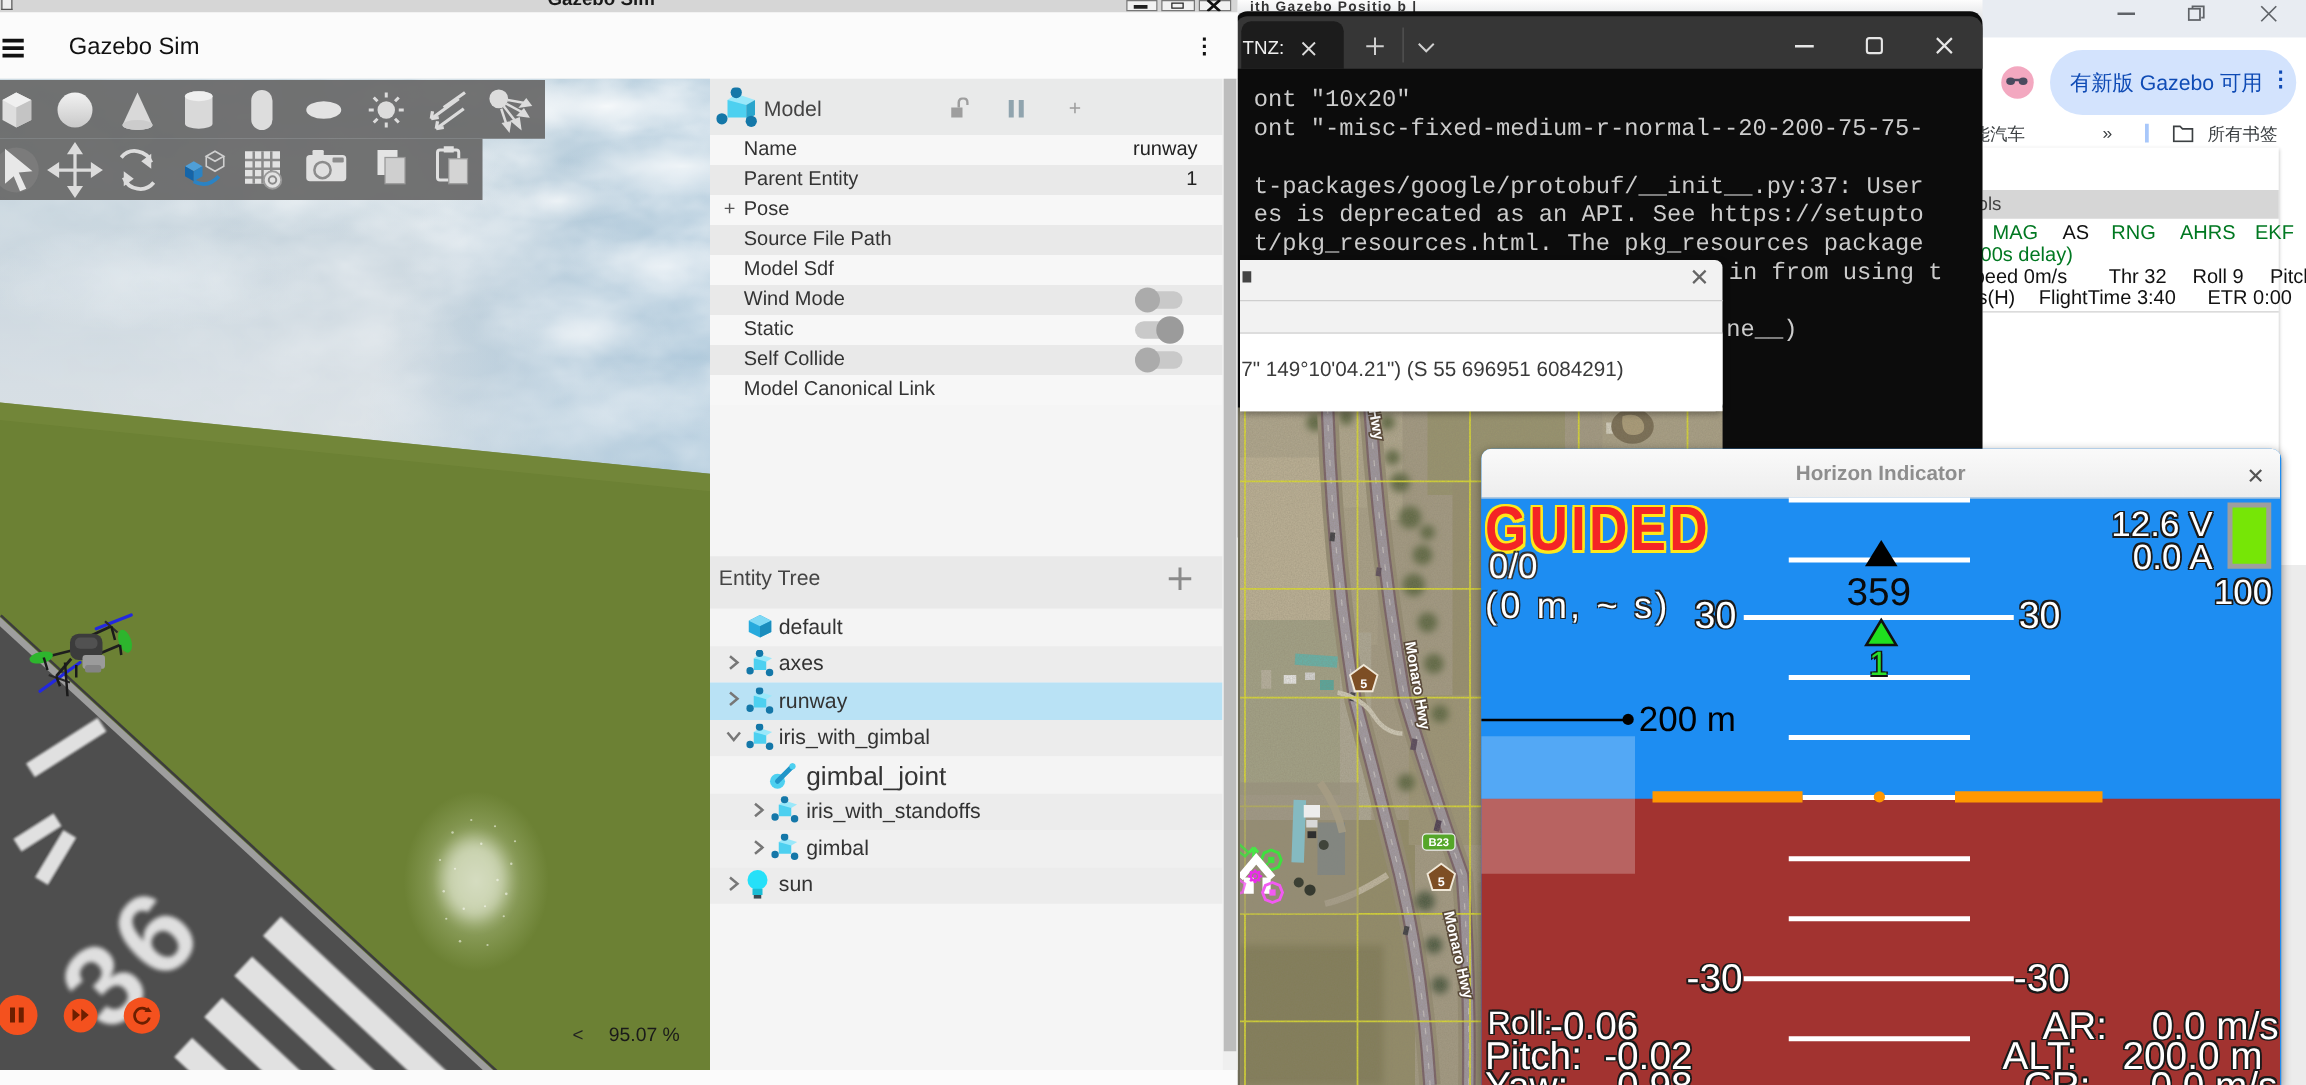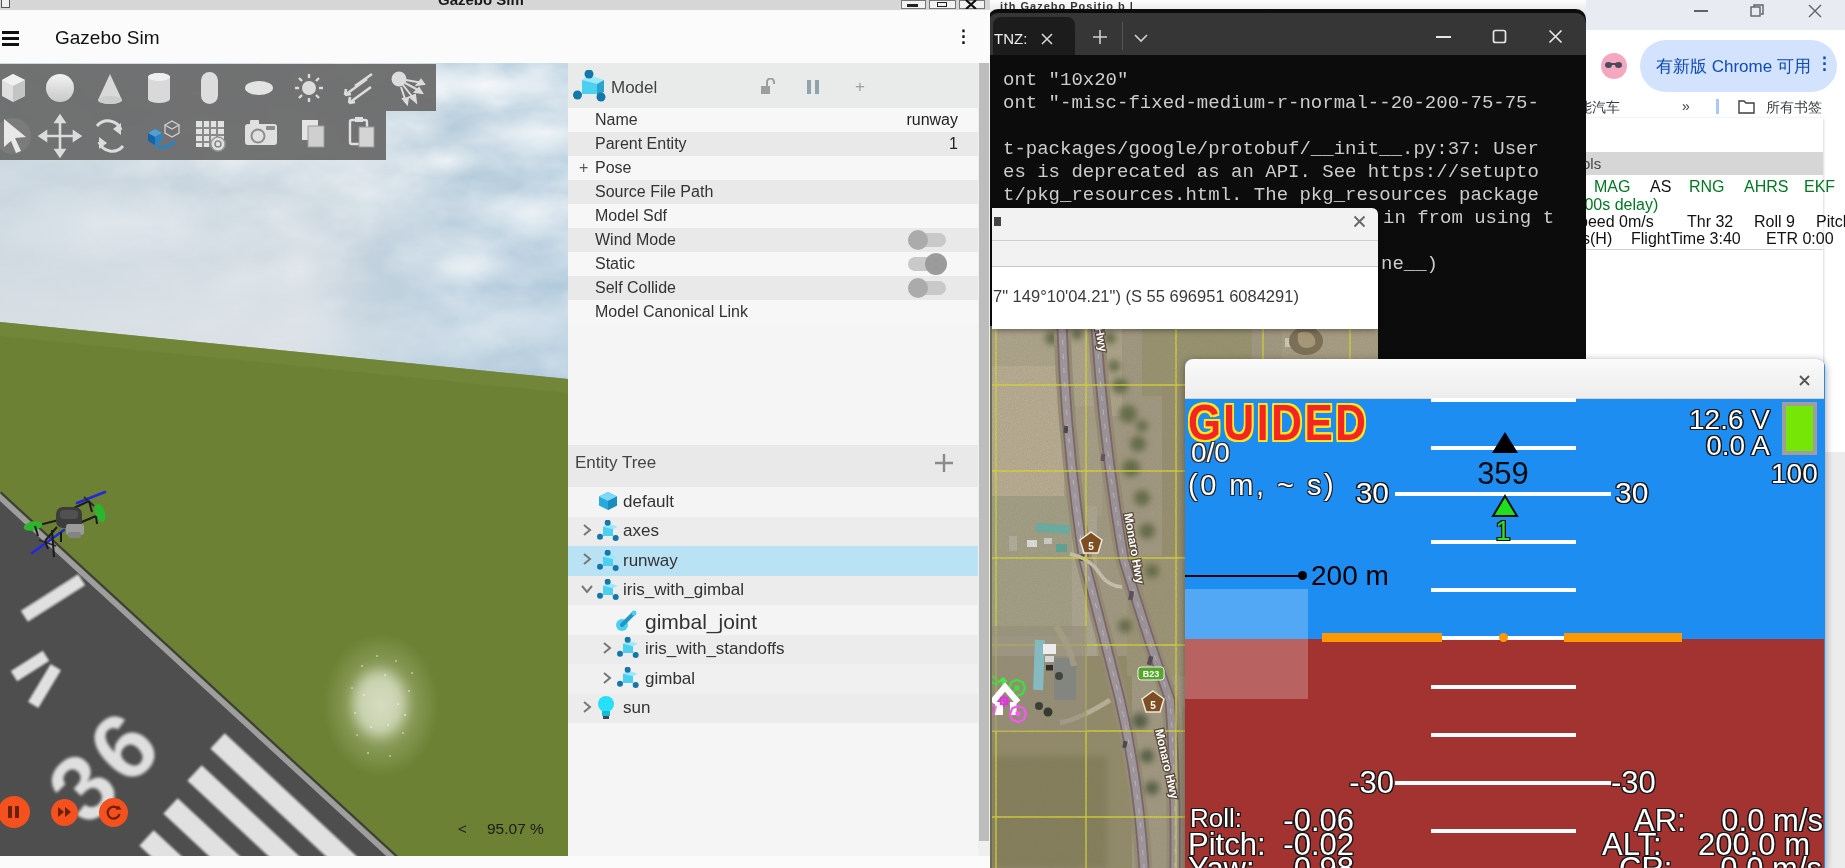--- a/index.html
+++ b/index.html
@@ -23,21 +23,21 @@
     <svg class="abs" style="left:238px;top:4px;" width="14" height="14" viewBox="0 0 14 14">
       <path d="M1 1 L13 13 M13 1 L1 13" stroke="#5f6368" stroke-width="1.4"></path>
     </svg>
 
     <div class="abs" style="left:0;top:30px;width:275px;height:62px;background:#fff;"></div>
     <div class="abs" style="left:31px;top:53px;width:26px;height:26px;border-radius:50%;background:#f3a8c0;"></div>
     <div class="abs" style="left:35px;top:62px;width:7px;height:6px;border-radius:50%;background:#4a4a5e;"></div>
     <div class="abs" style="left:45px;top:62px;width:7px;height:6px;border-radius:50%;background:#4a4a5e;"></div>
     <div class="abs" style="left:41px;top:63px;width:5px;height:1.5px;background:#4a4a5e;"></div>
     <div class="abs" style="left:70px;top:40px;width:197px;height:52px;border-radius:26px;background:#d3e3fd;"></div>
-    <div class="abs" style="left:86px;top:55px;font-size:17px;color:#0f4bb5;">有新版 Chrome 可用</div>
+    <div class="abs" style="left:86px;top:55px;font-size:17px;color:#0f4bb5;">有新版 Gazebo 可用</div>
     <div class="abs" style="left:246px;top:53px;color:#0f4bb5;font-size:17px;font-weight:bold;">⋮</div>
 
     <div class="abs" style="left:0;top:92px;width:275px;height:26px;background:#fff;"></div>
     <div class="abs" style="left:8px;top:99px;font-size:14px;color:#3c4043;">能汽车</div>
     <div class="abs" style="left:112px;top:98px;font-size:14px;color:#3c4043;">»</div>
     <div class="abs" style="left:146px;top:99px;width:3px;height:15px;background:#a8c7fa;"></div>
     <svg class="abs" style="left:168px;top:99px;" width="17" height="15" viewBox="0 0 17 15">
       <path d="M1 2 h5 l2 2 h8 v10 h-15 z" fill="none" stroke="#3c4043" stroke-width="1.4"></path>
     </svg>
     <div class="abs" style="left:196px;top:99px;font-size:14px;color:#3c4043;">所有书签</div>
@@ -259,20 +259,21 @@
         <path d="M1.5 1.5 L11.5 11.5 M11.5 1.5 L1.5 11.5" stroke="#666" stroke-width="1.8"></path>
       </svg>
     <div class="abs" style="left:0;top:32px;width:386px;height:1px;background:#cfcfcf;"></div>
     <div class="abs" style="left:0;top:58px;width:386px;height:1px;background:#c8c8c8;"></div>
     <div class="abs" style="left:0;top:59px;width:386px;height:62px;background:#ffffff;"></div>
     <div class="abs" style="left:1px;top:79px;font-size:16.5px;color:#3a3a3a;white-space:pre;">7" 149°10'04.21") (S 55 696951 6084291)</div>
   </div>
 
   <div class="abs" id="horizon" style="left:1185px;top:359px;width:640px;height:510px;border-radius:8px 8px 0 0;box-shadow:0 2px 8px rgba(0,0,0,0.4);overflow:hidden;background:#1d8df2;">
     <div class="abs" style="left:0;top:0;width:639px;height:39px;background:linear-gradient(#fafafa,#ededed);border-bottom:1px solid #d5d5d5;"></div>
+    <div class="abs" style="left:0;top:11px;width:639px;text-align:center;font-size:16.5px;font-weight:bold;color:#8e8e8e;">Horizon Indicator</div>
     <svg class="abs" style="left:614px;top:16px;" width="11" height="11" viewBox="0 0 11 11">
         <path d="M1 1 L10 10 M10 1 L1 10" stroke="#555" stroke-width="1.8"></path>
       </svg>
 
     <div class="abs" style="left:0;top:40px;width:639px;height:240px;background:#1d8df2;"></div>
     <div class="abs" style="left:0;top:280px;width:639px;height:230px;background:#a23330;"></div>
 
     <div class="abs" style="left:0;top:230px;width:123px;height:50px;background:rgba(255,255,255,0.24);"></div>
     <div class="abs" style="left:0;top:280px;width:123px;height:60px;background:rgba(255,255,255,0.24);"></div>
 
@@ -313,21 +314,21 @@
     <div class="abs" style="left:6px;top:78px;font-size:28px;color:#fff;text-shadow:-1.2px -1.2px 0 #333,1.2px -1.2px 0 #333,-1.2px 1.2px 0 #333,1.2px 1.2px 0 #333;">0/0</div>
     <div class="abs" class2="x" style="left:3px;top:110px;font-size:29px;color:#fff;letter-spacing:2.5px;text-shadow:-1px -1px 0 #222,1px -1px 0 #222,-1px 1px 0 #222,1px 1px 0 #222;">(0 m, ~ s)</div>
 
     <div class="abs ot" style="left:430px;top:45px;width:155px;text-align:right;font-size:28px;color:#fff;">12.6 V</div>
     <div class="abs ot" style="left:430px;top:71px;width:155px;text-align:right;font-size:28px;color:#fff;">0.0 A</div>
     <div class="abs" style="left:597px;top:43px;width:35px;height:53px;background:#9e9e9e;"></div>
     <div class="abs" style="left:601px;top:47px;width:27px;height:45px;background:#76e606;"></div>
     <div class="abs ot" style="left:586px;top:99px;font-size:28px;color:#fff;">100</div>
 
     <div class="abs ot" style="left:5px;top:444px;font-size:26px;color:#fff;text-align:center;">Roll:</div>
-    <div class="abs ot" style="left:55px;top:444px;width:114px;text-align:right;font-size:31px;color:#fff;">-0.06</div>
+    <div class="abs ot" style="left:55px;top:444px;width:114px;text-align:left;font-size:31px;color:#fff;">-0.06</div>
     <div class="abs ot" style="left:3px;top:468px;font-size:31px;color:#fff;">Pitch:</div>
     <div class="abs ot" style="left:55px;top:468px;width:114px;text-align:right;font-size:31px;color:#fff;">-0.02</div>
     <div class="abs ot" style="left:3px;top:492px;font-size:31px;color:#fff;">Yaw:</div>
     <div class="abs ot" style="left:55px;top:492px;width:114px;text-align:right;font-size:31px;color:#fff;">-0.98</div>
     <div class="abs ot" style="left:449px;top:444px;font-size:31px;color:#fff;">AR:</div>
     <div class="abs ot" style="left:498px;top:444px;width:140px;text-align:right;font-size:31px;color:#fff;">0.0 m/s</div>
     <div class="abs ot" style="left:417px;top:468px;font-size:31px;color:#fff;">ALT:</div>
     <div class="abs ot" style="left:478px;top:468px;width:147px;text-align:right;font-size:31px;color:#fff;">200.0 m</div>
     <div class="abs ot" style="left:434px;top:492px;font-size:31px;color:#fff;">CR:</div>
     <div class="abs ot" style="left:487px;top:492px;width:150px;text-align:right;font-size:31px;color:#fff;">-0.0 m/s</div>

